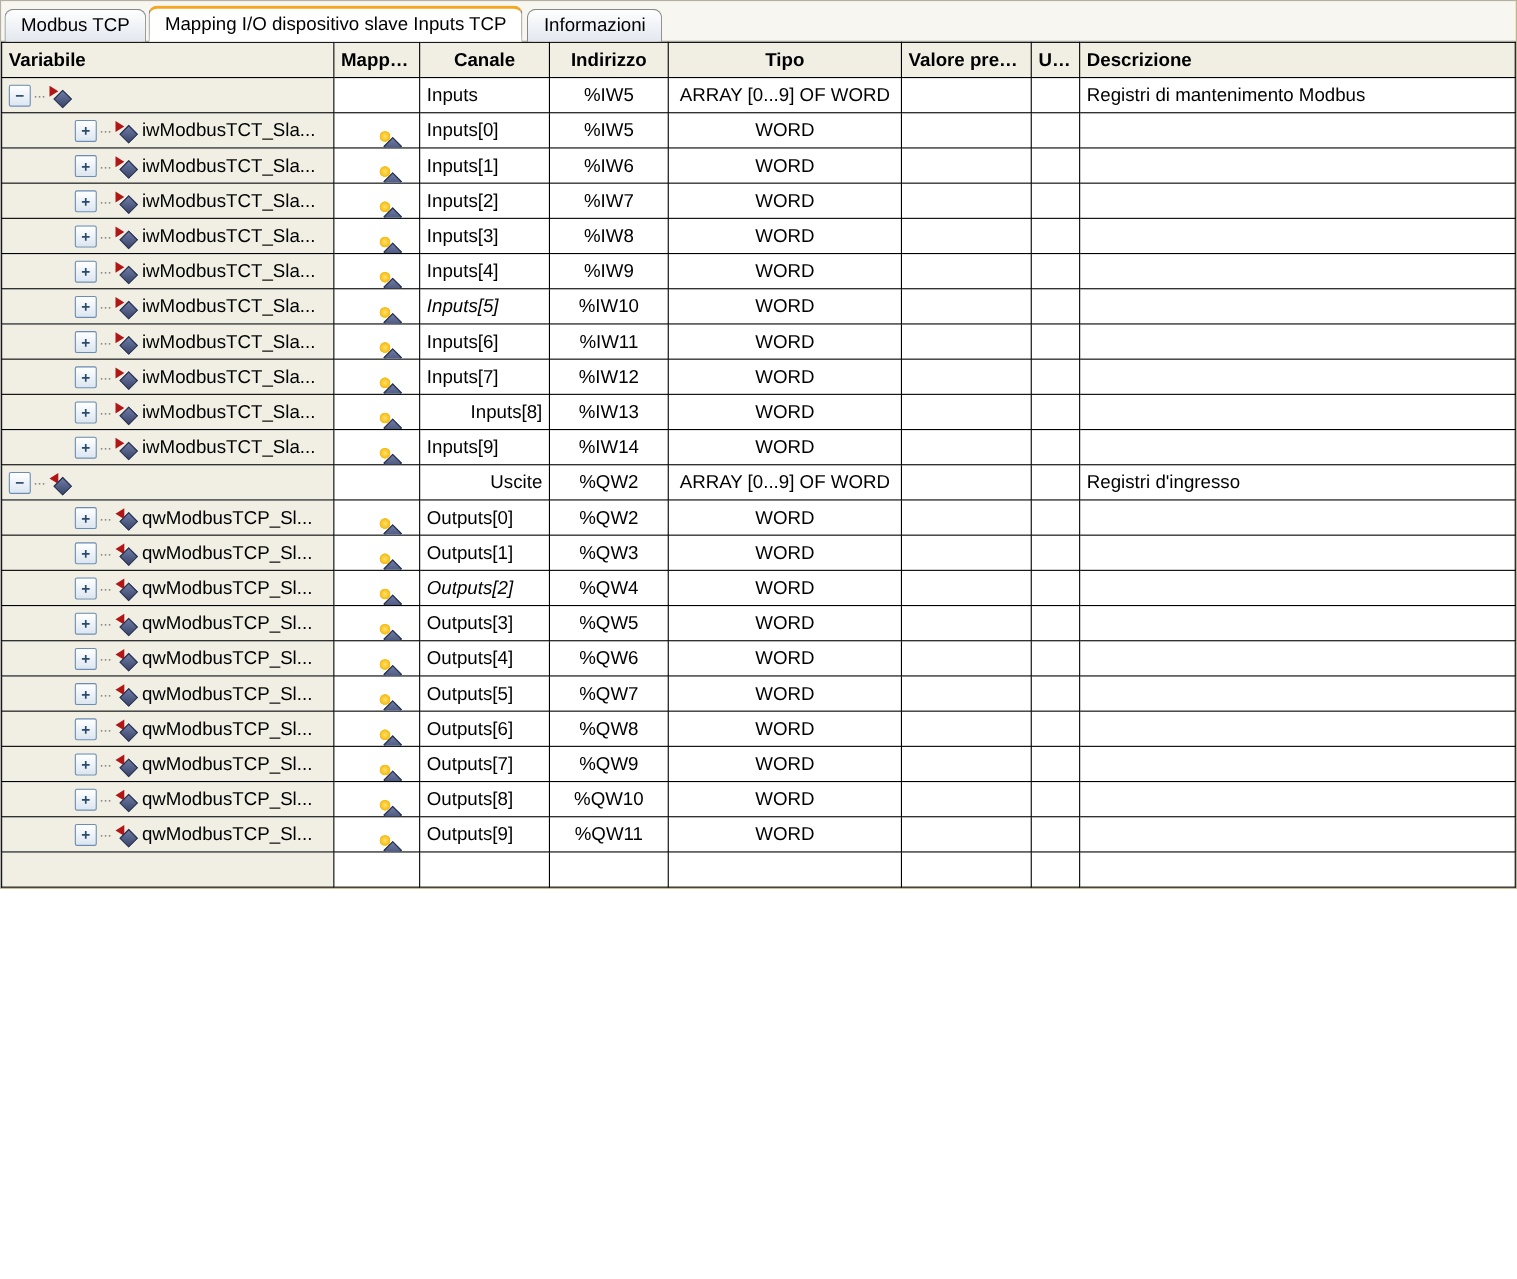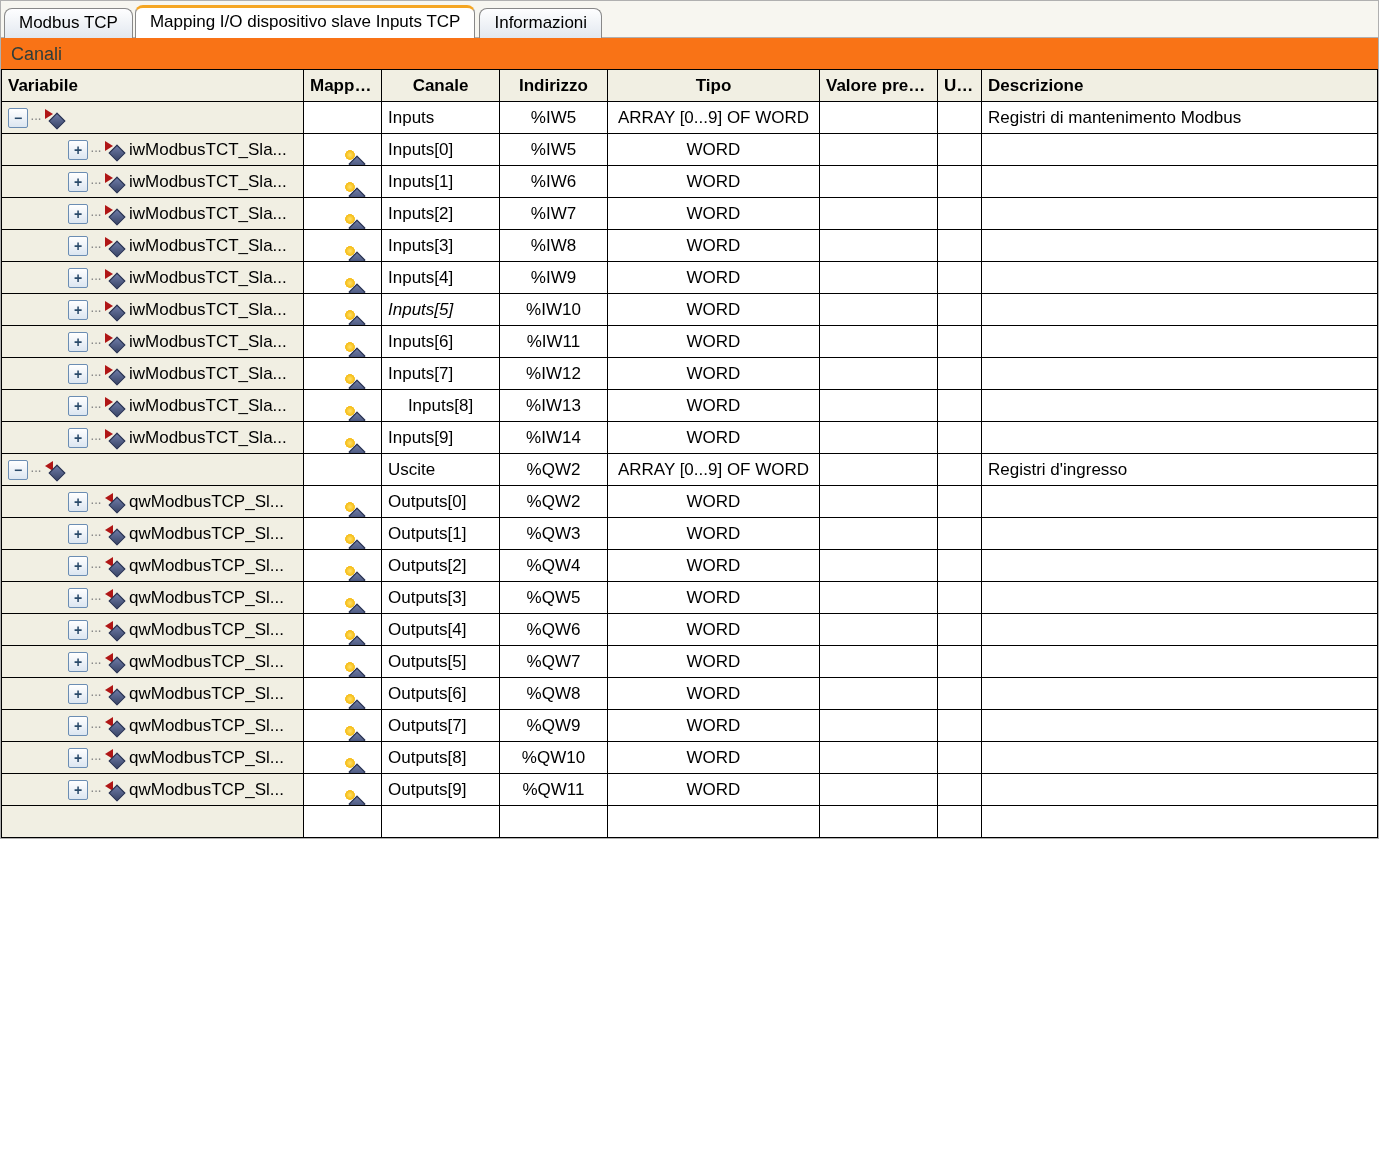--- a/index.html
+++ b/index.html
@@ -7,21 +7,21 @@
     padding: 0;
     font-family: Arial, Helvetica, sans-serif;
     font-size: 17px;
     background: #ffffff;
     color: #000;
   }
   .window {
     width: 1379px;
     border: 1px solid #b0b0b0;
     box-sizing: border-box;
-    background: #f97316;
+    background: #eab308;
   }
   
   .tabs {
     display: flex;
     align-items: flex-end;
     height: 36px;
     padding-left: 3px;
     background: #f7f6f0;
     border-bottom: 1px solid #b0b0b0;
   }
@@ -178,21 +178,20 @@
 <body>
 
 <div class="window">
 
   <div class="tabs">
     <div class="tab inactive">Modbus TCP</div>
     <div class="tab active">Mapping I/O dispositivo slave Inputs TCP</div>
     <div class="tab inactive">Informazioni</div>
   </div>
 
-  <div class="section-label">Canali</div>
 
   <table class="io-table">
     <colgroup>
       <col class="c-var">
         <col class="c-map">
         <col class="c-chan">
         <col class="c-addr">
       <col class="c-type">
         <col class="c-def">
         <col class="c-unit">
@@ -397,21 +396,21 @@
               <span class="expander">+</span>
               <span class="dotter">···</span>
               <span class="var-icon">
                 <span class="arrow-in"></span>
                 <span class="diamond"></span>
               </span>
               <span>iwModbusTCT_Sla...</span>
             </div>
           </td>
           <td class="center"><span class="map-icon"><span class="spark"></span><span class="diamond"></span></span></td>
-          <td style="text-align: center;">Inputs[8]</td>
+          <td style="text-align: right;">Inputs[8]</td>
           <td class="center">%IW13</td>
           <td class="center">WORD</td>
           <td></td>
           <td></td>
           <td></td>
         </tr>
         <tr>
           <td class="bg-beige">
             <div class="tree-cell indent1">
               <span class="expander">+</span>
@@ -437,21 +436,21 @@
               <span class="expander">−</span>
               <span class="dotter">···</span>
               <span class="var-icon">
                 <span class="arrow-out"></span>
                 <span class="diamond"></span>
               </span>
               <span></span>
             </div>
           </td>
           <td class="center"></td>
-          <td style="text-align: left;">Uscite</td>
+          <td style="text-align: right;">Uscite</td>
           <td class="center">%QW2</td>
           <td class="center">ARRAY [0...9] OF WORD</td>
           <td></td>
           <td></td>
           <td>Registri d'ingresso</td>
         </tr>
         <tr>
           <td class="bg-beige">
             <div class="tree-cell indent1">
               <span class="expander">+</span>
@@ -497,21 +496,21 @@
               <span class="expander">+</span>
               <span class="dotter">···</span>
               <span class="var-icon">
                 <span class="arrow-out"></span>
                 <span class="diamond"></span>
               </span>
               <span>qwModbusTCP_Sl...</span>
             </div>
           </td>
           <td class="center"><span class="map-icon"><span class="spark"></span><span class="diamond"></span></span></td>
-          <td style="text-align: left;">Outputs[2]</td>
+          <td style="text-align: left; font-style: italic;">Outputs[2]</td>
           <td class="center">%QW4</td>
           <td class="center">WORD</td>
           <td></td>
           <td></td>
           <td></td>
         </tr>
         <tr>
           <td class="bg-beige">
             <div class="tree-cell indent1">
               <span class="expander">+</span>

